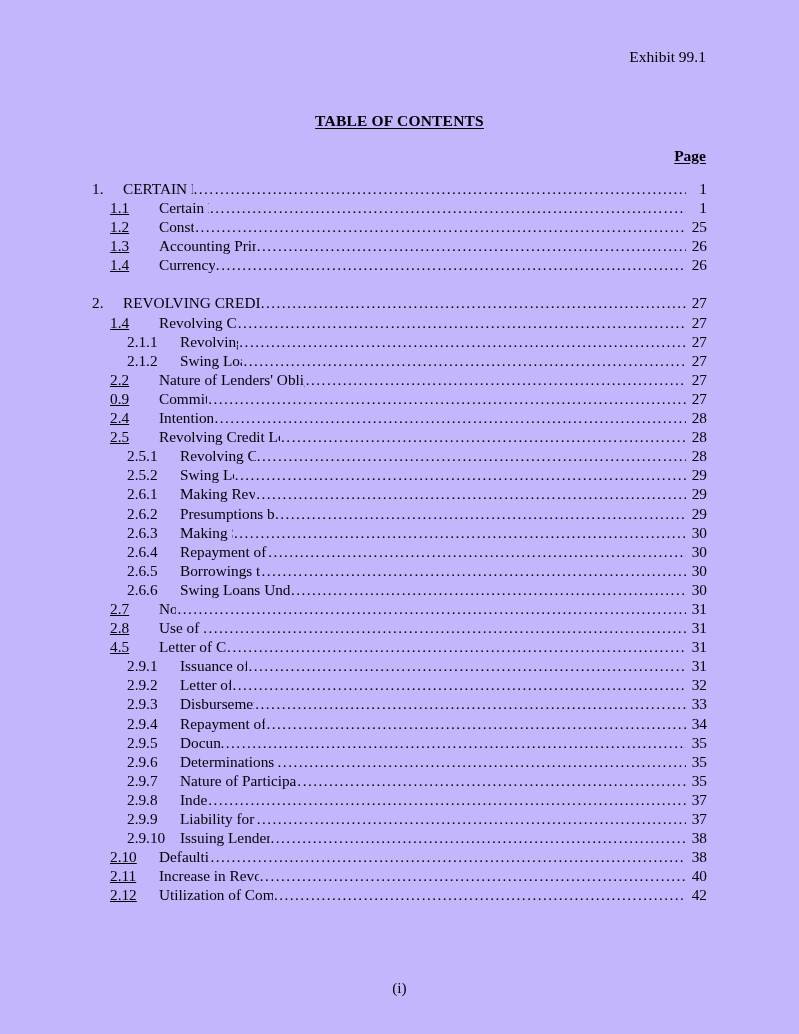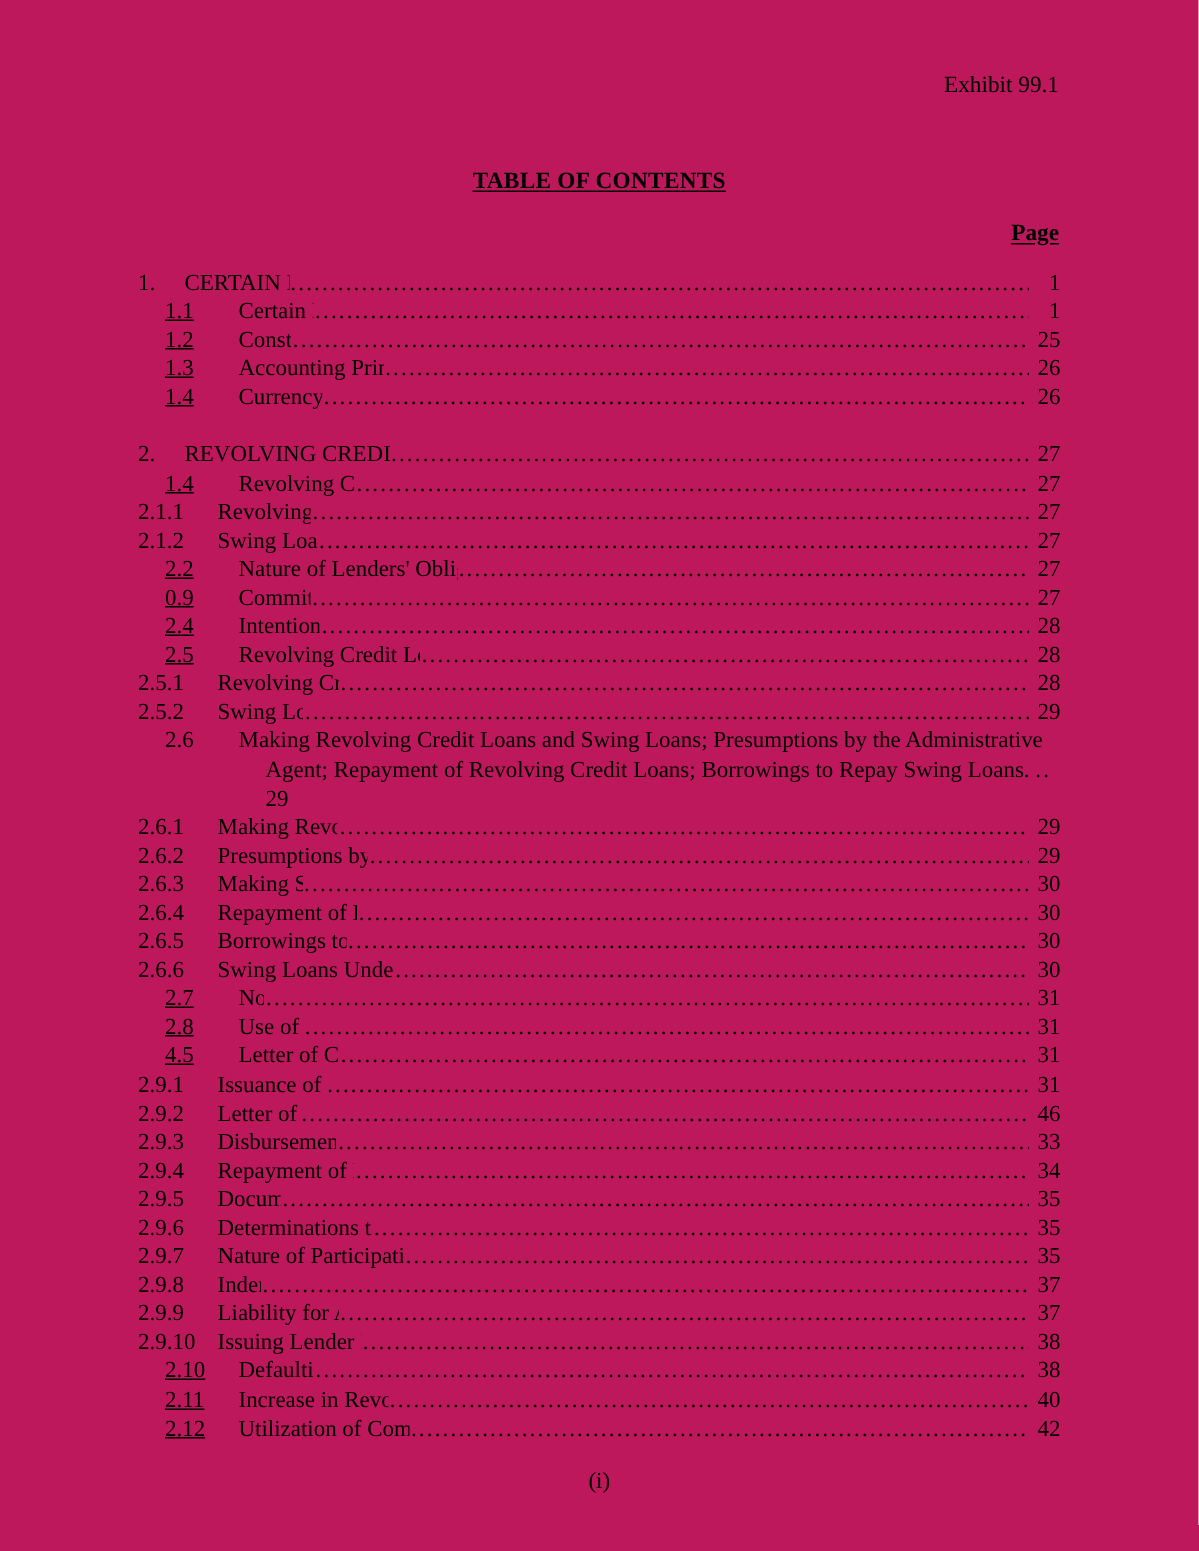--- a/index.html
+++ b/index.html
@@ -10,21 +10,21 @@
   }
   body {
     font-family: "Liberation Serif", "DejaVu Serif", serif;
     color: #000000;
   }
   .page {
     position: relative;
     width: 799px;
     height: 1034px;
     margin: 0 auto;
-    background: #be185d;
+    background: #c4b5fd;
     overflow: hidden;
     box-sizing: border-box;
   }
 
   
   .exhibit-line {
     position: absolute;
     top: 47px;
     right: 93px;
     font-size: 15.5px;
@@ -120,21 +120,21 @@
     min-width: 18px;
   }
 
   
   .lvl1 { margin-left: 0px; }
   .lvl1 .num { width: 31px; }
 
   .lvl2 { margin-left: 18px; }
   .lvl2 .num { width: 49px; text-decoration: underline; }
 
-  .lvl3 { }
+  .lvl3 { margin-left: 35px; }
   .lvl3 .num { width: 53px; }
 
   
   .toc-entry.wrap {
     display: block;
     white-space: normal;
   }
   .toc-entry.wrap .wrap-inner {
     display: block;
     padding-left: 67px;
@@ -290,23 +290,20 @@
         </span>
       </div>
       <div class="toc-entry lvl3">
         <span class="num">2.5.2</span>
         <span class="body-col">
           <span class="title-txt">Swing Loan Requests.</span>
           <span class="leader">...........................................................................................................................................................................................................................</span>
           <span class="pageno">29</span>
         </span>
       </div>
-      <div class="toc-entry wrap lvl2">
-        <span class="wrap-inner"><span class="num-inline">2.6</span><span>Making Revolving Credit Loans and Swing Loans; Presumptions by the Administrative Agent; Repayment of Revolving Credit Loans; Borrowings to Repay Swing Loans. </span><span class="lead-inline">..</span><span> 29</span></span>
-      </div>
       <div class="toc-entry lvl3">
         <span class="num">2.6.1</span>
         <span class="body-col">
           <span class="title-txt">Making Revolving Credit Loans.</span>
           <span class="leader">...........................................................................................................................................................................................................................</span>
           <span class="pageno">29</span>
         </span>
       </div>
       <div class="toc-entry lvl3">
         <span class="num">2.6.2</span>
@@ -378,21 +375,21 @@
           <span class="title-txt">Issuance of Letters of Credit.</span>
           <span class="leader">...........................................................................................................................................................................................................................</span>
           <span class="pageno">31</span>
         </span>
       </div>
       <div class="toc-entry lvl3">
         <span class="num">2.9.2</span>
         <span class="body-col">
           <span class="title-txt">Letter of Credit Fees. </span>
           <span class="leader">...........................................................................................................................................................................................................................</span>
-          <span class="pageno">46</span>
+          <span class="pageno">32</span>
         </span>
       </div>
       <div class="toc-entry lvl3">
         <span class="num">2.9.3</span>
         <span class="body-col">
           <span class="title-txt">Disbursements, Reimbursement. </span>
           <span class="leader">...........................................................................................................................................................................................................................</span>
           <span class="pageno">33</span>
         </span>
       </div>

